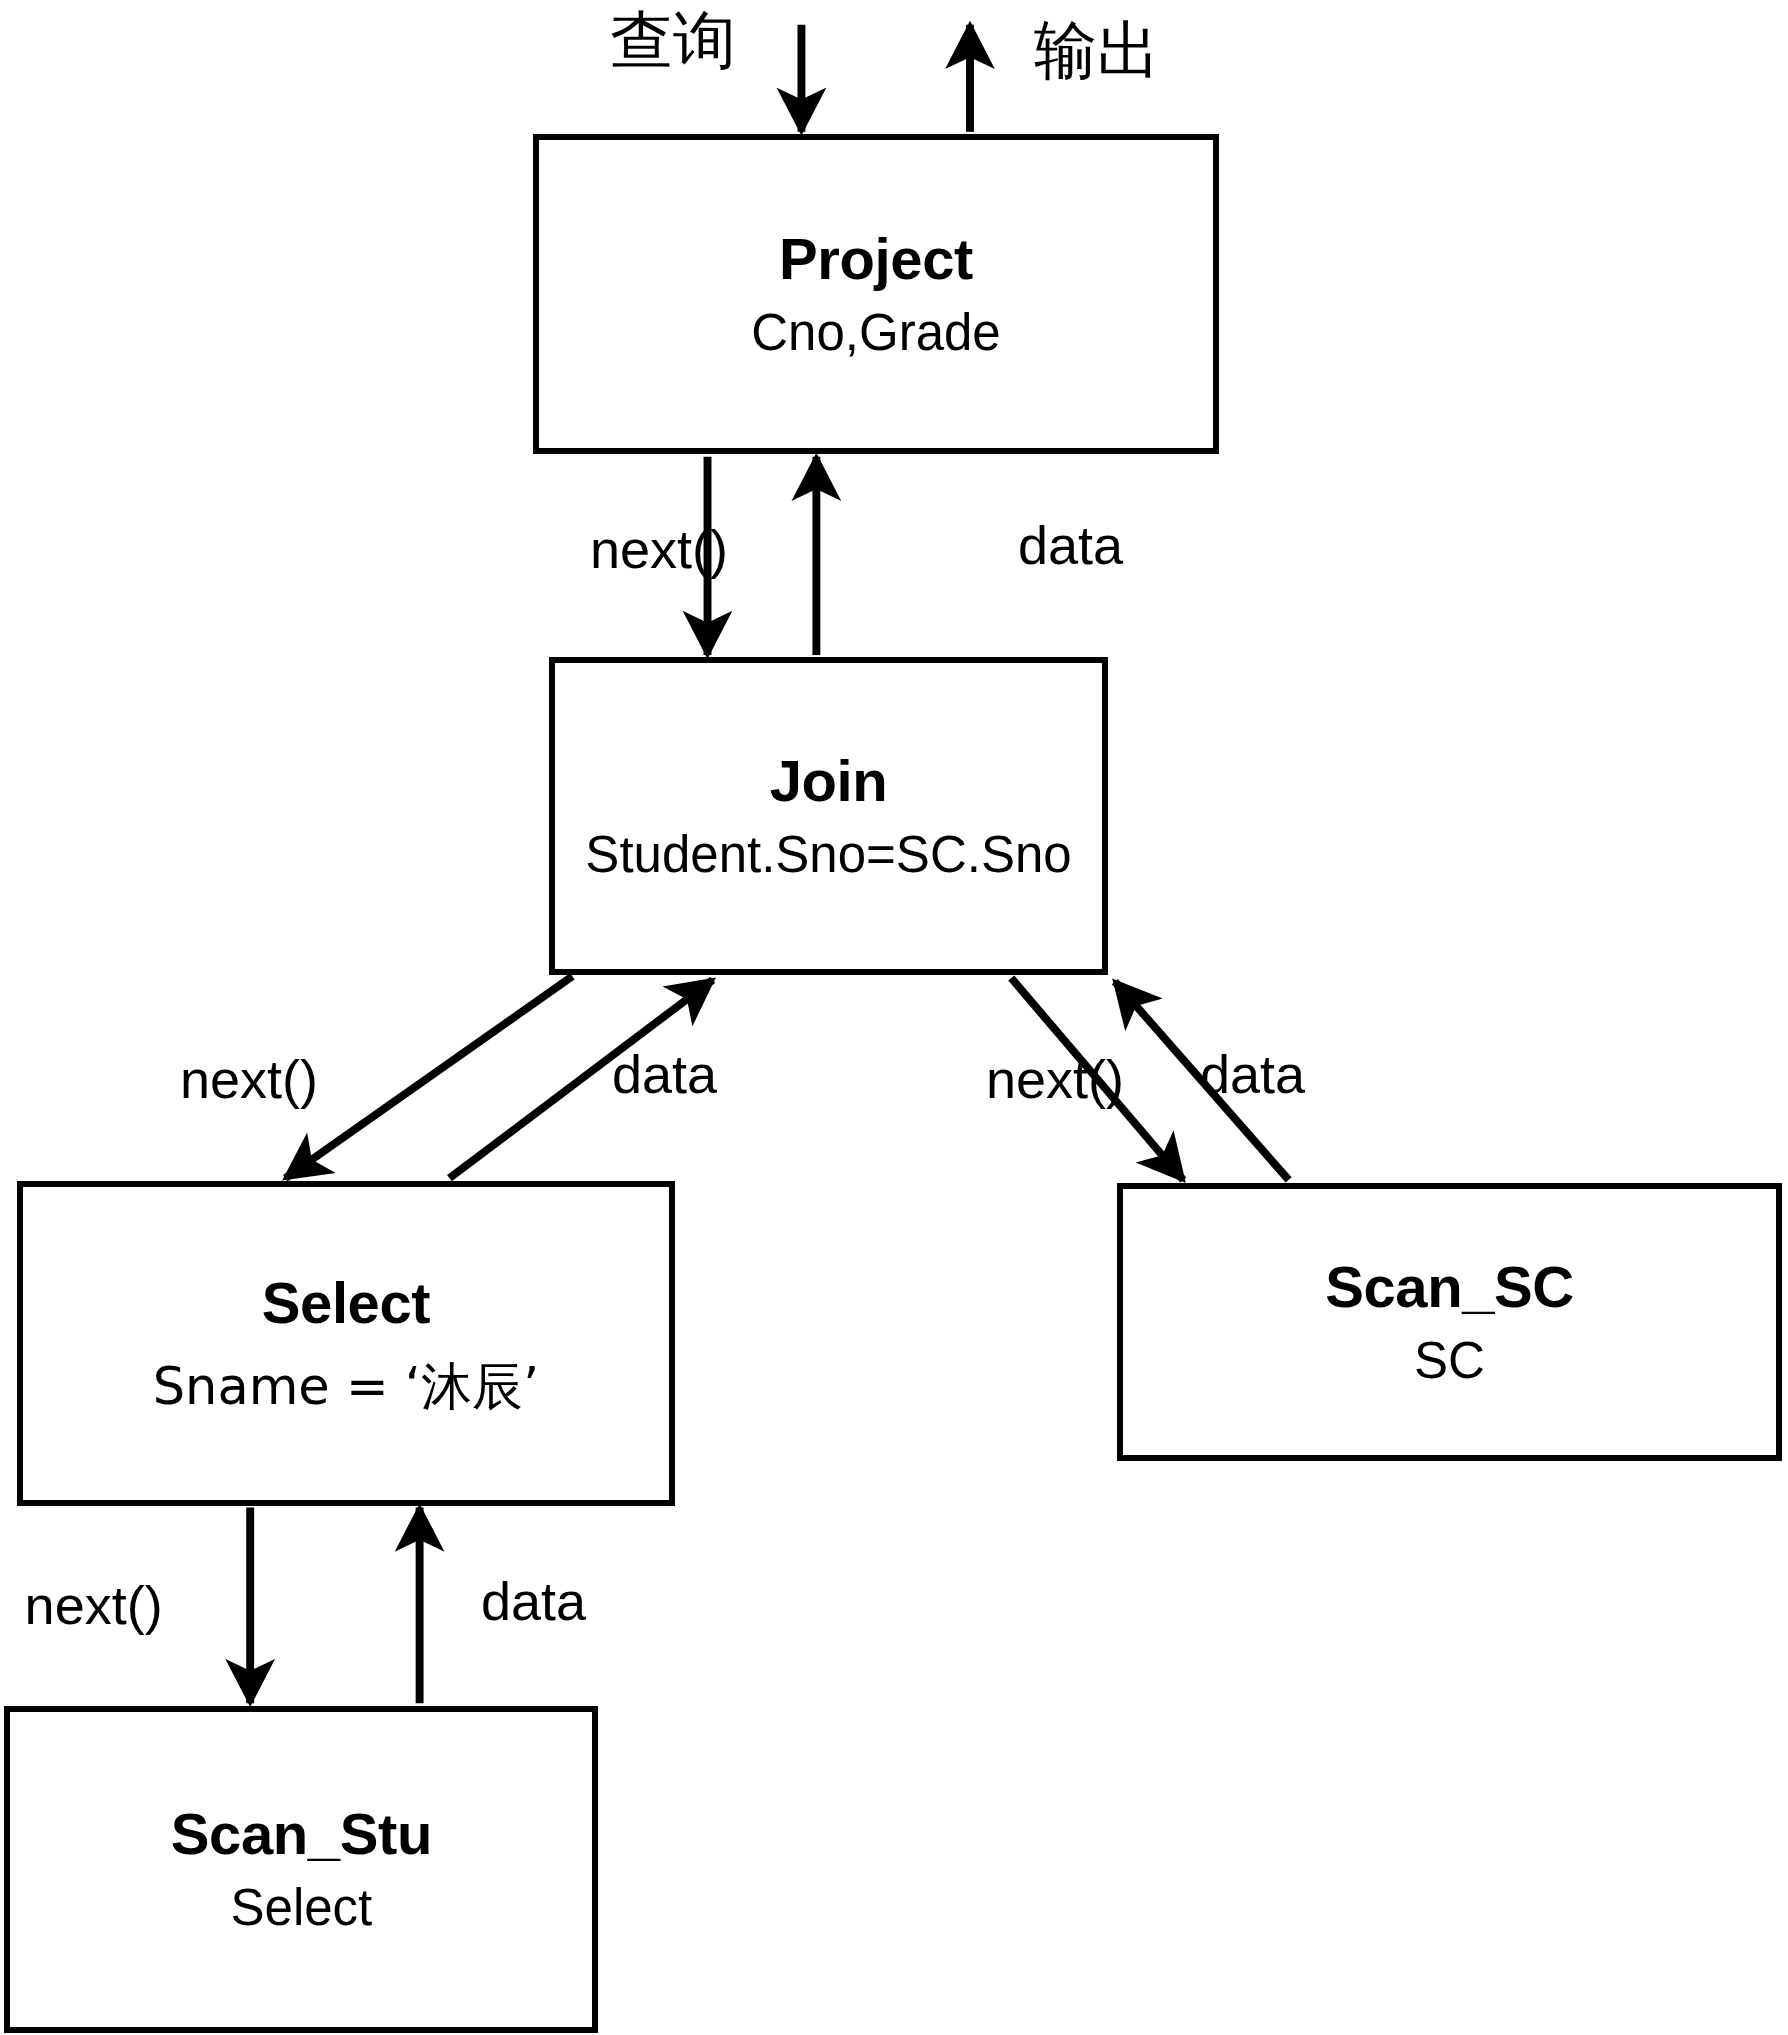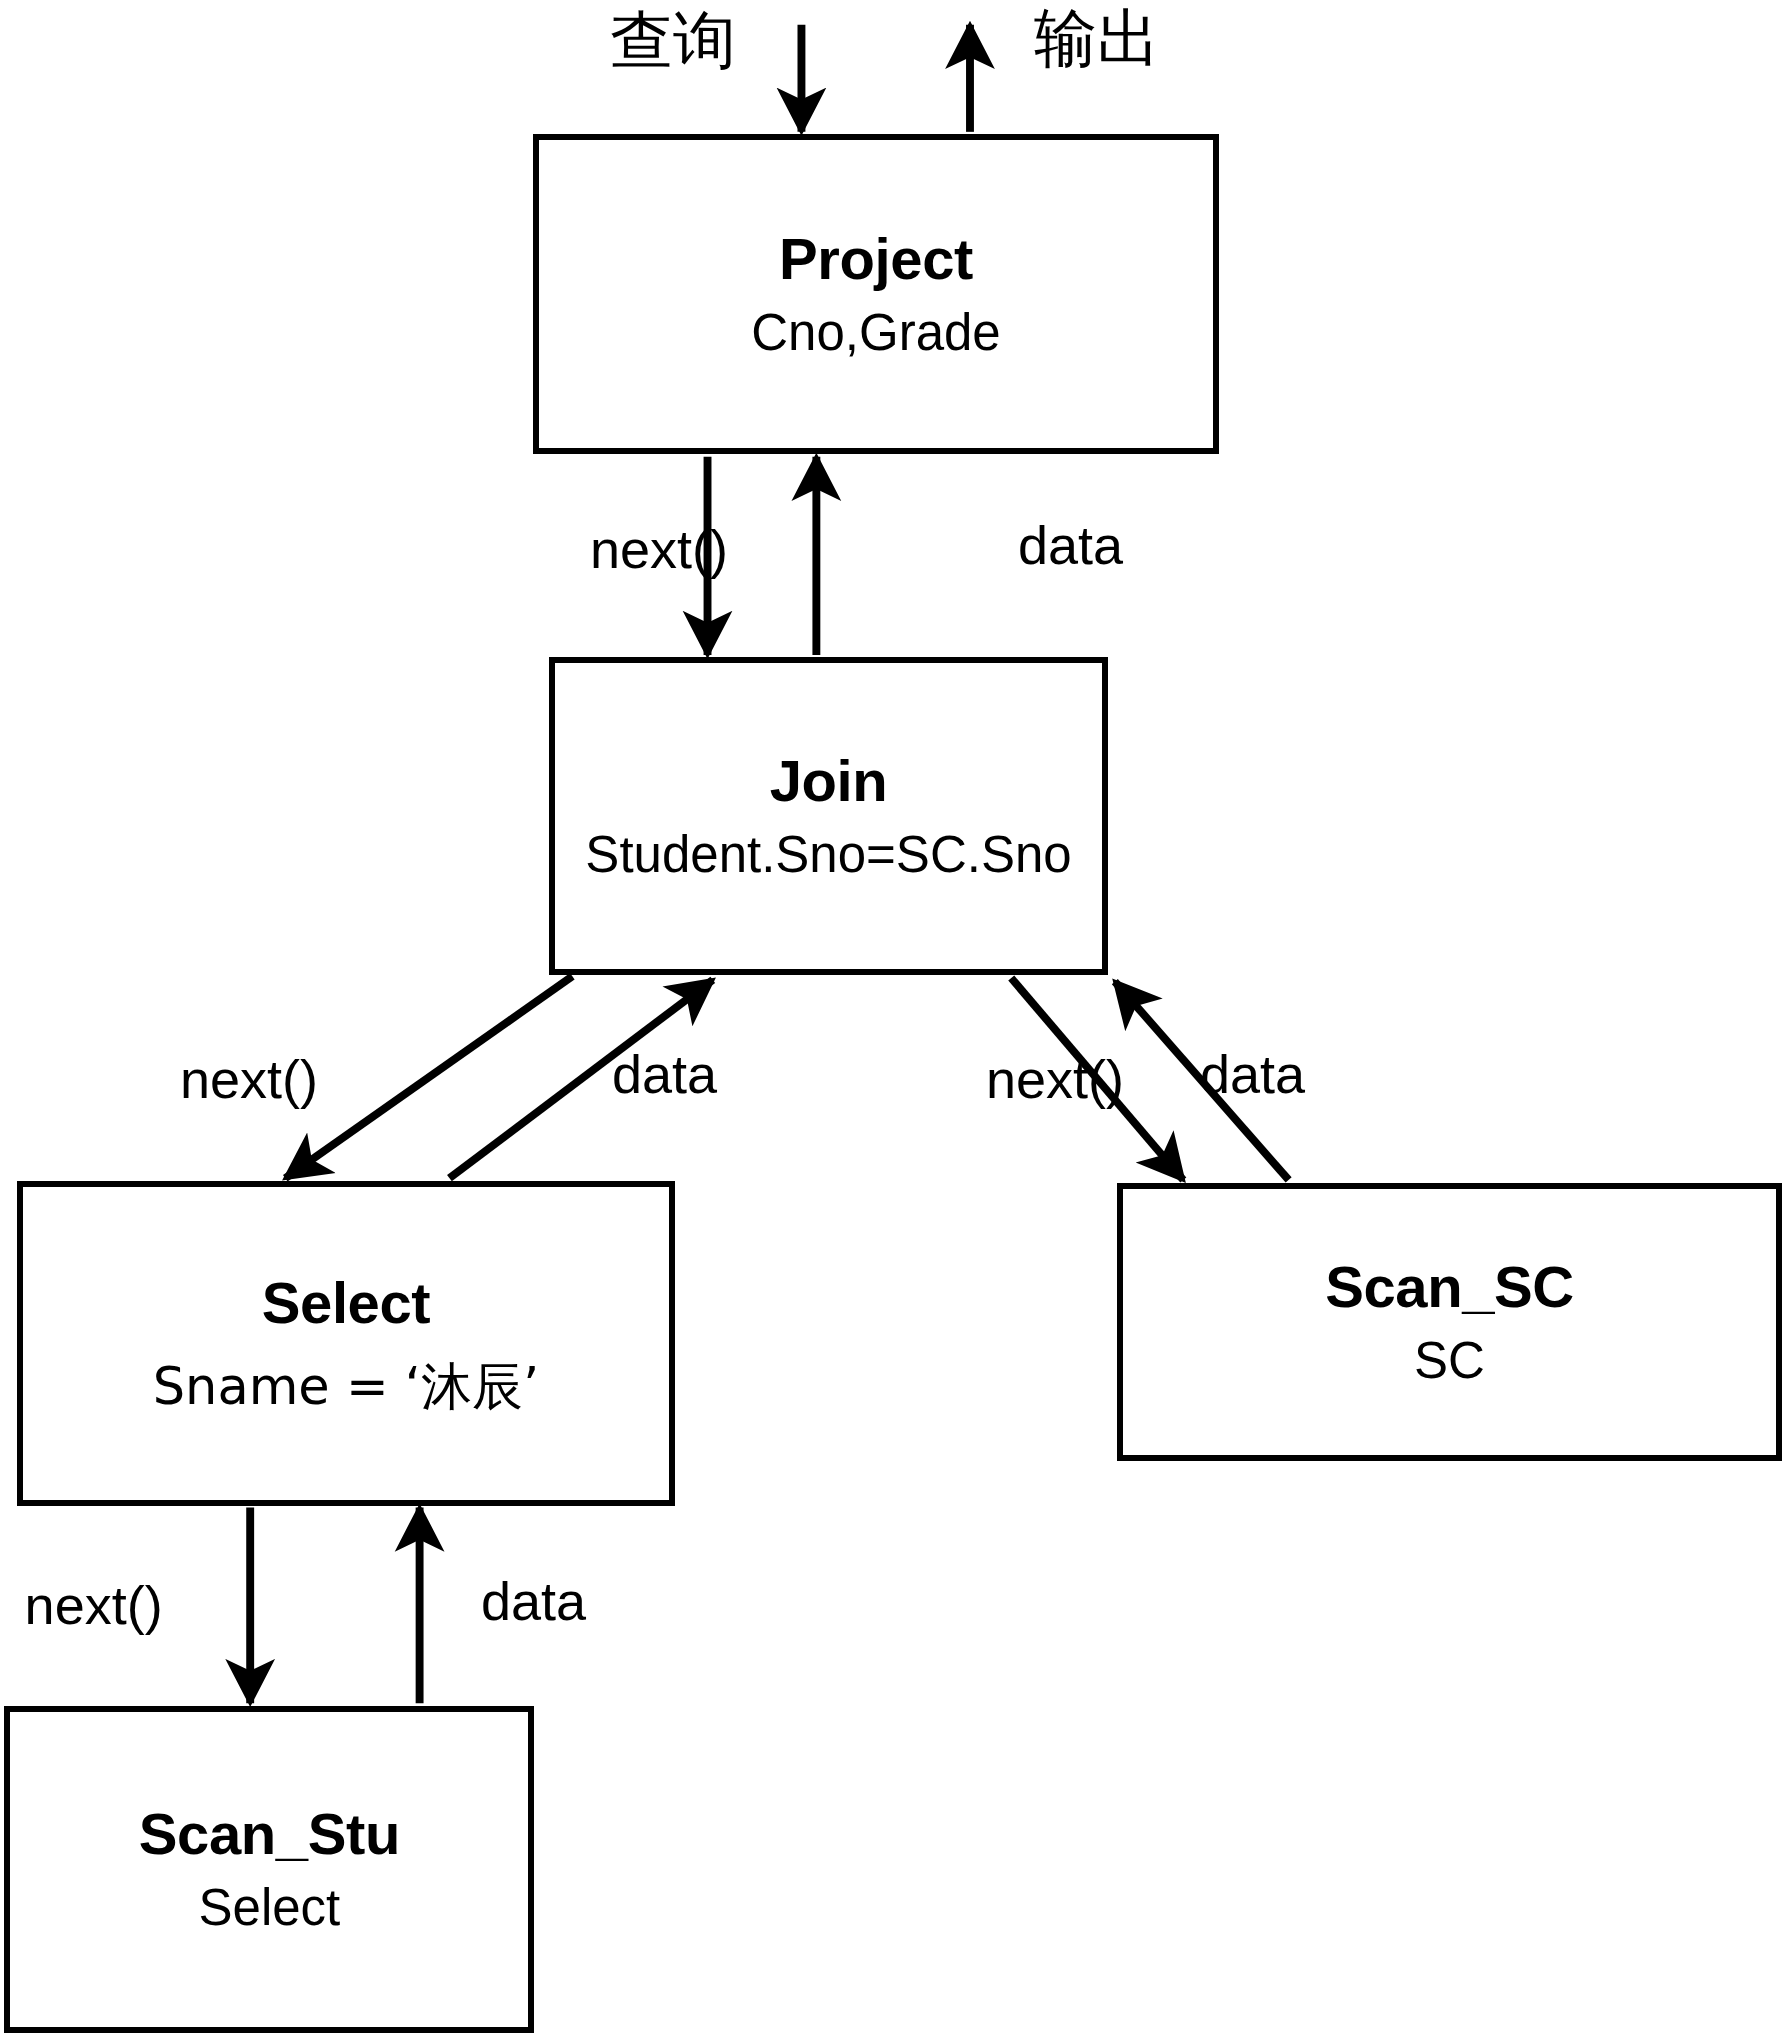--- a/index.html
+++ b/index.html
@@ -94,21 +94,21 @@
 
       <line x1="1152" y1="1114" x2="1348" y2="1344"></line>
       <line x1="1468" y1="1344" x2="1270" y2="1118"></line>
 
       <line x1="285" y1="1717" x2="285" y2="1940"></line>
       <line x1="478" y1="1940" x2="478" y2="1717"></line>
     </g>
   </svg>
 
   <div class="io-label cjk" style="left:610px; top:8.8px;">查询</div>
-  <div class="io-label cjk" style="left:1034px; top:7px;">输出</div>
+  <div class="io-label cjk" style="left:1034px; top:19px;">输出</div>
 
   <div class="node-box" style="left:533px; top:134px; width:686px; height:320px;">
     <div class="node-title">Project</div>
     <div class="node-subtitle">Cno,Grade</div>
   </div>
 
   <div class="node-box" style="left:549px; top:657px; width:559px; height:318px;">
     <div class="node-title">Join</div>
     <div class="node-subtitle">Student.Sno=SC.Sno</div>
   </div>
@@ -116,21 +116,21 @@
   <div class="node-box" style="left:17px; top:1181px; width:658px; height:325px;gap:10px;">
     <div class="node-title">Select</div>
     <div class="node-subtitle cjk">Sname = ‘沐辰’</div>
   </div>
 
   <div class="node-box" style="left:1117px; top:1183px; width:665px; height:278px;">
     <div class="node-title">Scan_SC</div>
     <div class="node-subtitle">SC</div>
   </div>
 
-  <div class="node-box" style="left:4.4px; top:1706px; width:530px; height:327px;">
+  <div class="node-box" style="left:4.4px; top:1706px; width:594px; height:327px;">
     <div class="node-title">Scan_Stu</div>
     <div class="node-subtitle">Select</div>
   </div>
 
   <div class="edge-label" style="left:590px; top:522px;">next()</div>
   <div class="edge-label" style="left:1018px; top:518px;">data</div>
 
   <div class="edge-label" style="left:180px; top:1052px;">next()</div>
   <div class="edge-label" style="left:612px; top:1047px;">data</div>
 

